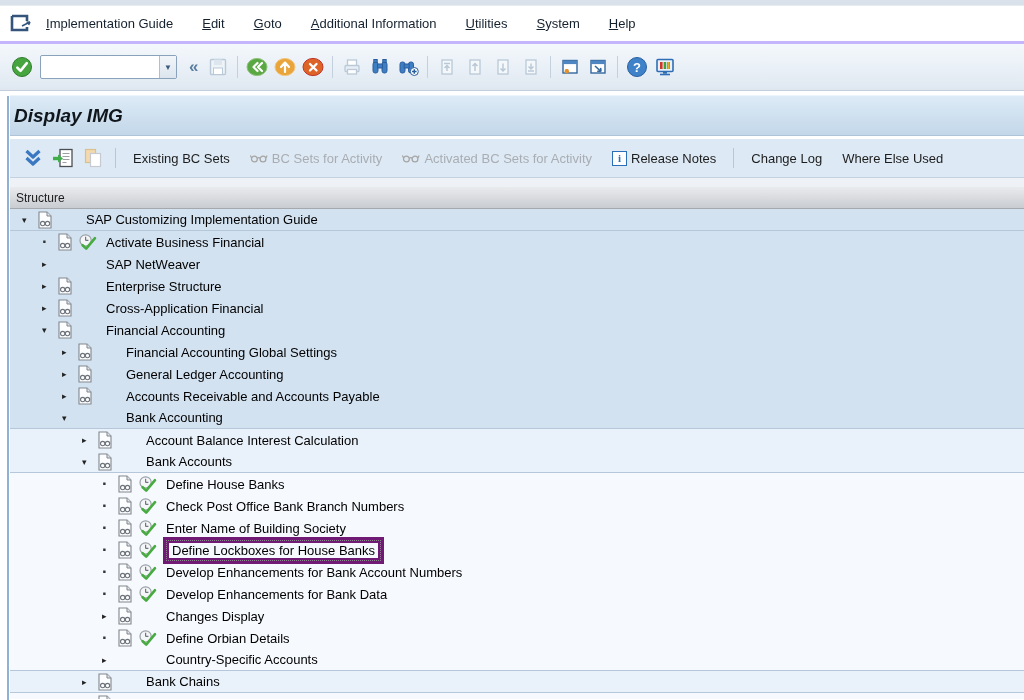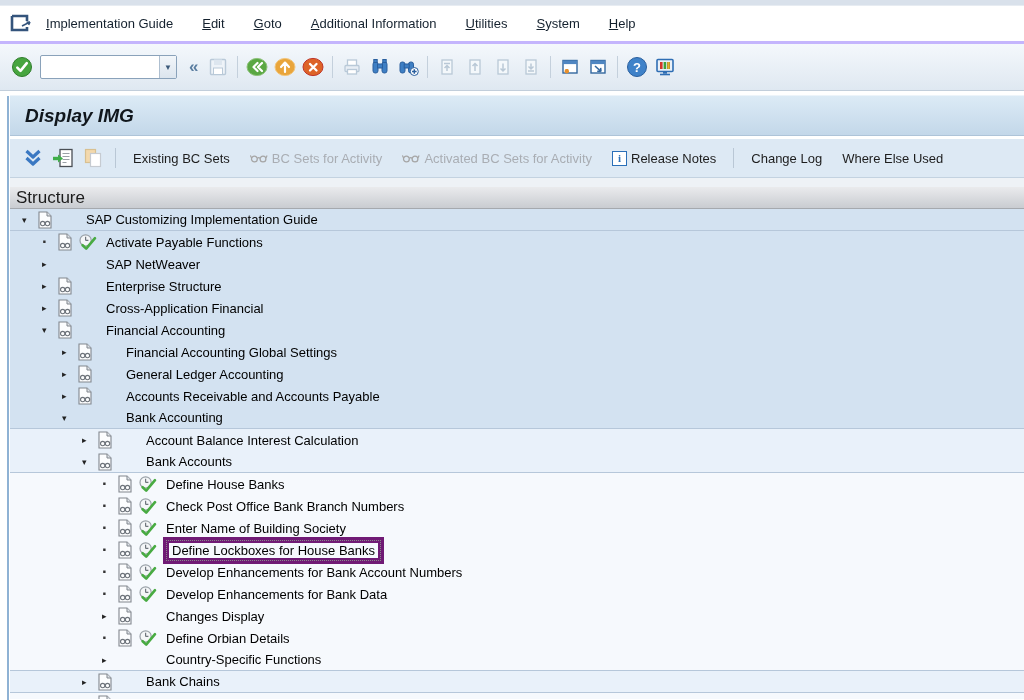--- a/index.html
+++ b/index.html
@@ -27,40 +27,40 @@
               font-size:8px; color:#3c5a7a; }
   .collapse-glyph { font-size:17px; font-weight:bold; color:#5a7da0; margin:0 6px; }
 
   
   .gap1 { height:4px; background:#fff; }
   .content-left { position:absolute; left:7px; top:96px; bottom:0; width:2px; background:#8fb2d4; }
   .band { margin-left:10px; }
   .titlebar { height:41px; background:linear-gradient(#dcebf6,#c3d7e9);
               border-top:1px solid #edf4fa; border-bottom:1px solid #aec4d8;
               display:flex; align-items:center; }
-  .title-text { font-size:19px; font-weight:bold; font-style:italic; color:#10161c; padding-left:15px; }
+  .title-text { font-size:19px; font-weight:bold; font-style:italic; color:#10161c; padding-left:4px; }
 
   
   .gap2 { height:3px; background:#fff; margin-left:10px; }
   .apptb { height:39px; background:#dde9f4; border-bottom:1px solid #c3d2e0;
            display:flex; align-items:center; padding-left:8px; }
   .app-ic { width:24px; height:24px; margin:0 3px; display:flex; align-items:center; justify-content:center; }
   .app-div { width:1px; height:20px; background:#b9c7d5; margin:0 7px; }
   .app-btn { font-size:13px; color:#1d1d1d; margin:0 10px; display:flex; align-items:center;
              gap:4px; white-space:nowrap; cursor:default;text-align:center; }
   .app-btn.disabled { color:#a9adb3; }
   .info-chip { width:15px; height:15px; background:#fff; border:1px solid #2a6fb8;
                color:#2a6fb8; font-weight:bold; font-size:11px; font-family:"Liberation Serif",serif;
                display:flex; align-items:center; justify-content:center; }
 
   
   .gap3 { height:9px; background:#eef2f6; margin-left:10px; }
   .tree { margin-left:10px; }
   .tree-header { height:22px; background:linear-gradient(#eaebed,#c9ccd1);
-                 border-bottom:1px solid #a5a9ae; font-size:17px; color:#1c1c1c;
+                 border-bottom:1px solid #a5a9ae; font-size:12px; color:#1c1c1c;
                  display:flex; align-items:center; padding-left:6px;text-align:center; }
   .tree-rows { height:490px; overflow:hidden; }
   .trow { height:22px; display:flex; align-items:center; font-size:13px; color:#000;
           padding-left:calc(12px + var(--lvl)*20px); }
   .shade-outer { background:#d3e2f1; }
   .shade-mid   { background:#e9f1fa; }
   .shade-inner { background:#f6f9fd; }
   .sep { border-bottom:1px solid #b6c7da; }
   .exp { width:15px; flex:0 0 15px; text-align:left; color:#222; font-size:9px; }
   .exp.dot { font-size:17px; font-weight:bold; color:#333; line-height:10px; }
@@ -324,21 +324,21 @@
       <span class="slot-doc">
           <svg width="16" height="18">
             <use href="#sym-doc"></use>
           </svg>
         </span>
       <span class="slot-act">
           <svg width="20" height="18">
             <use href="#sym-act"></use>
           </svg>
         </span>
-      <span class="lbl">Activate Payable Functions</span>
+      <span class="lbl">Activate Business Financial</span>
     </div>
 
     <div class="trow shade-outer" style="--lvl:1">
       <span class="exp">▸</span>
       <span class="slot-doc"></span>
       <span class="slot-act"></span>
       <span class="lbl">SAP NetWeaver</span>
     </div>
 
     <div class="trow shade-outer" style="--lvl:1">
@@ -549,21 +549,21 @@
             <use href="#sym-act"></use>
           </svg>
         </span>
       <span class="lbl">Define Orbian Details</span>
     </div>
 
     <div class="trow shade-inner sep" style="--lvl:4">
       <span class="exp">▸</span>
       <span class="slot-doc"></span>
       <span class="slot-act"></span>
-      <span class="lbl">Country-Specific Functions</span>
+      <span class="lbl">Country-Specific Accounts</span>
     </div>
 
     <div class="trow shade-mid sep" style="--lvl:3">
       <span class="exp">▸</span>
       <span class="slot-doc">
           <svg width="16" height="18">
             <use href="#sym-doc"></use>
           </svg>
         </span>
       <span class="slot-act"></span>

